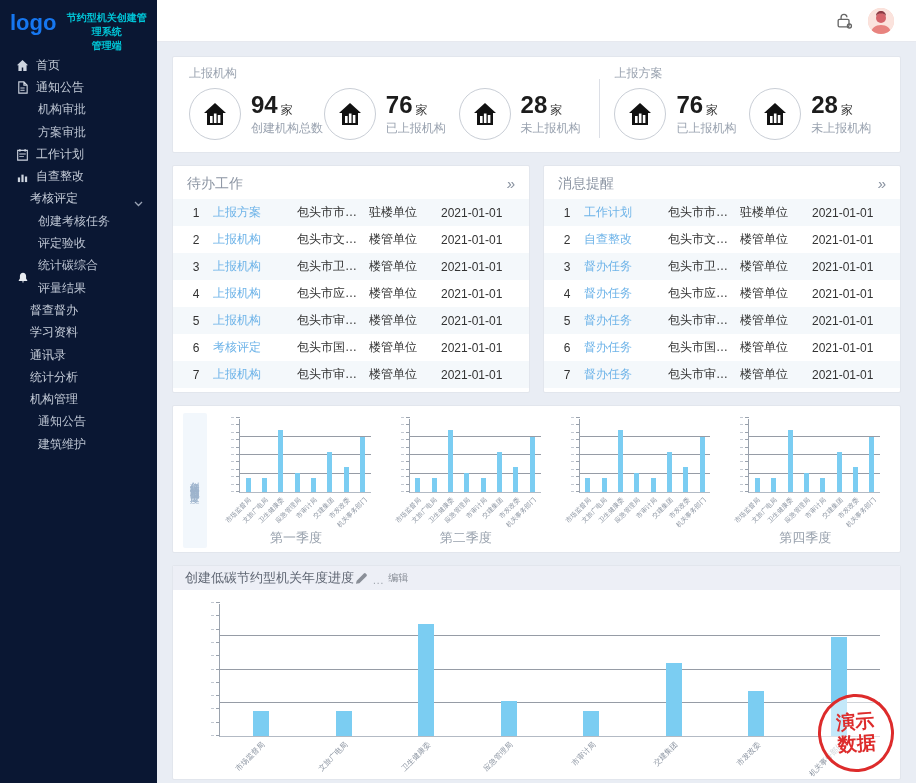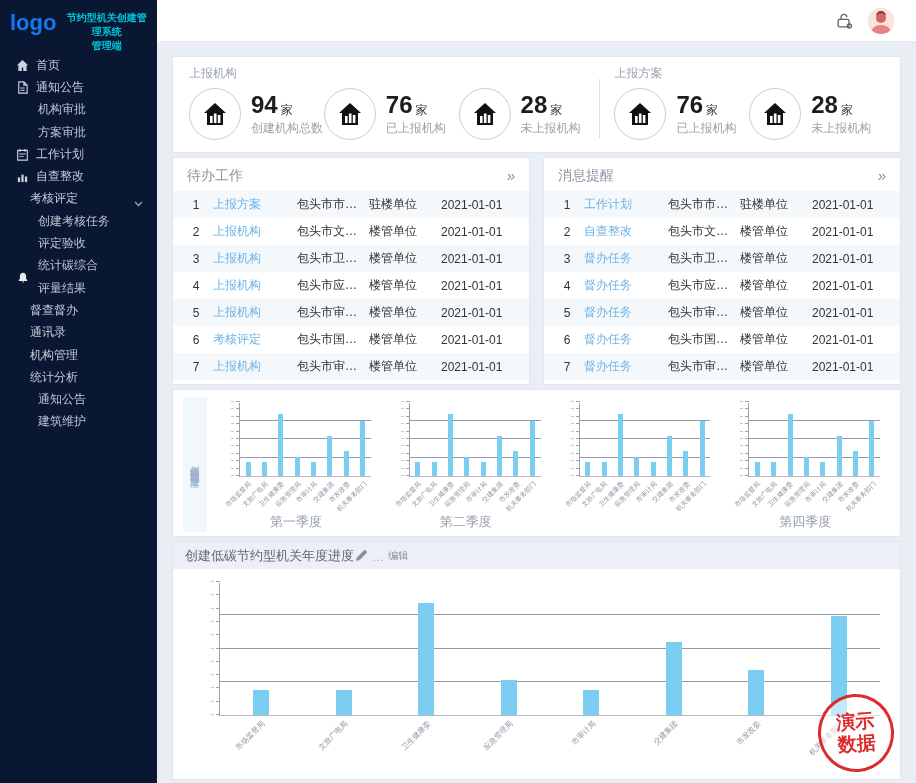--- a/index.html
+++ b/index.html
@@ -26,21 +26,21 @@
     display:flex; align-items:center; justify-content:flex-end; padding-right:14px; z-index:4; }
   .lock-btn { width:22px; height:22px; margin-right:12px; cursor:pointer; display:flex; align-items:center; }
   .lock-btn svg { width:20px; height:20px; stroke:#666; fill:none; stroke-width:1.6; }
   .avatar { width:26px; height:26px; border-radius:50%; background:#f6cfc4; overflow:hidden; margin-right:8px; position:relative; }
   .avatar svg { width:26px; height:26px; }
   .user-block { text-align:center; }
   .user-org { font-size:12px; color:#5a5f68; line-height:14px; }
   .user-role { font-size:11px; color:#9aa0a8; line-height:13px; }
 
   
-  .main { position:absolute; left:157px; top:42px; right:0; bottom:0; padding:14px 15px 3px 15px; display:flex; flex-direction:column; gap:4px; }
+  .main { position:absolute; left:157px; top:42px; right:0; bottom:0; padding:14px 15px 3px 15px; display:flex; flex-direction:column; gap:12px; }
   .card { background:#fff; border:1px solid #e2e6ed; border-radius:2px; }
 
   
   .stats-card { height:97px; display:flex; padding:8px 16px 6px 16px; }
   .stat-group { display:flex; flex-direction:column; }
   .stat-group .g-label { font-size:12px; color:#9aa3b0; height:16px; }
   .stat-items { display:flex; flex:1; align-items:center; }
   .stat-item { display:flex; align-items:center; flex:1; }
   .stat-circle { width:52px; height:52px; border:1px solid #c9ced6; border-radius:50%; display:flex; align-items:center; justify-content:center; flex:none; }
   .stat-circle svg { width:26px; height:26px; }
@@ -173,27 +173,30 @@
       <div class="side-item indent">
         <span>统计碳综合</span>
       </div>
       <div class="side-item indent">
         <span>评量结果</span>
       </div>
       <div class="side-item noicon">
         <span>督查督办</span>
       </div>
       <div class="side-item noicon">
+        <span>学习资料</span>
+      </div>
+      <div class="side-item noicon">
         <span>通讯录</span>
+      </div>
+      <div class="side-item noicon">
+        <span>统计分析</span>
       </div>
       <div class="side-item noicon">
         <span>机构管理</span>
-      </div>
-      <div class="side-item noicon">
-        <span>统计分析</span>
       </div>
       <div class="side-item indent">
         <span>通知公告</span>
       </div>
       <div class="side-item indent">
         <span>建筑维护</span>
       </div>
     </nav>
 </aside>
 

